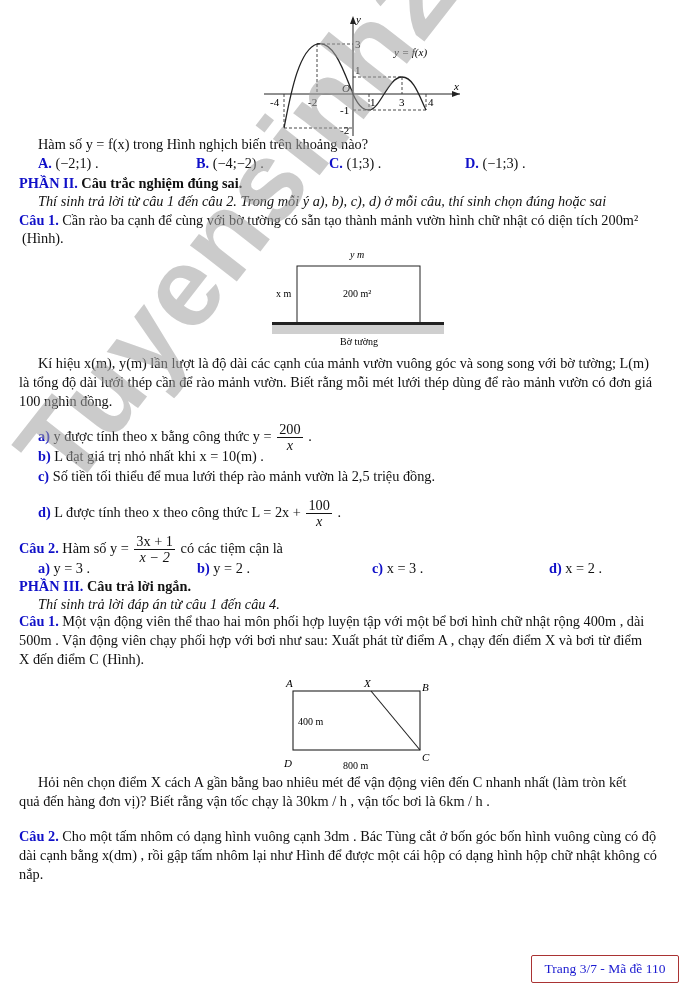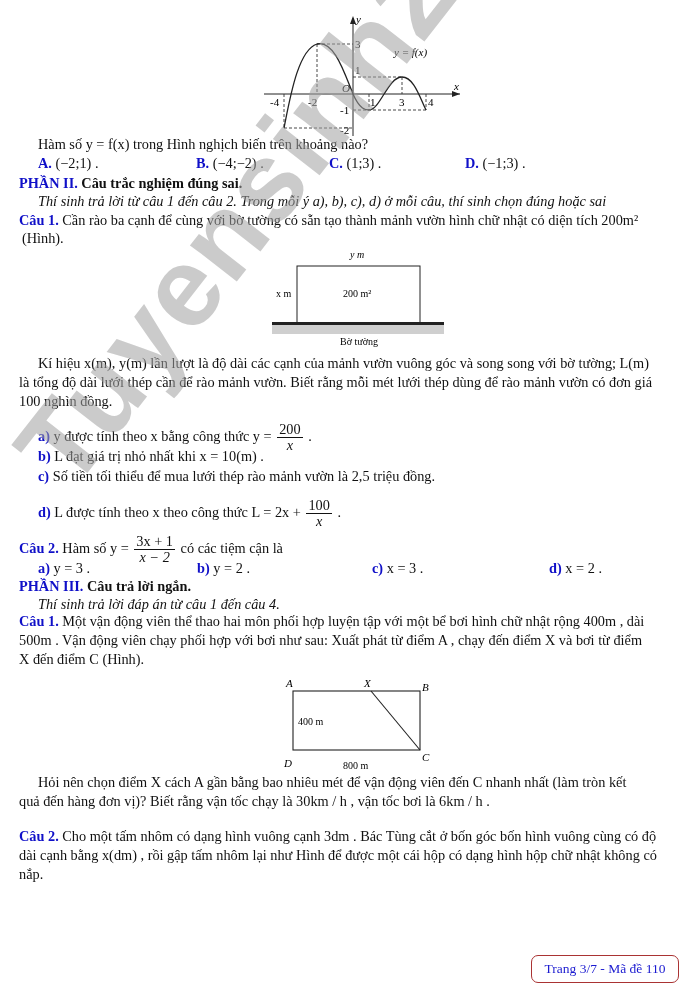--- a/index.html
+++ b/index.html
@@ -13,21 +13,21 @@
   .b { font-weight:bold; }
   .frac { display:inline-block; vertical-align:middle; text-align:center; line-height:15px; margin:12px 2px; }
   .frac .num { display:block; border-bottom:1px solid #111; padding:0 2px; }
   .frac .den { display:block; font-style:italic; }
   .opt { position:absolute; white-space:nowrap;text-align:right; }
   .watermark { position:absolute; left:-10px; top:430px; width:900px; transform:rotate(-52deg);
                transform-origin:left top; font-family:"Liberation Sans",sans-serif; font-weight:bold;
                font-size:112px; color:rgba(160,160,160,0.55); letter-spacing:2px; pointer-events:none;
                white-space:nowrap; z-index:5; }
   .footer { position:absolute; left:531px; top:955px; width:146px; height:26px; border:1.5px solid #a33;
-            border-radius:7px; text-align:center; line-height:26px; color:#1a1ad0; font-size:13.5px; }
+            border-radius:2px; text-align:center; line-height:26px; color:#1a1ad0; font-size:13.5px; }
   svg text { font-family:"Liberation Serif",serif; }
 </style>
 </head>
 <body>
 
 <svg class="abs" style="left:262px;top:10px" width="200" height="128" viewBox="0 0 200 128">
 
   <line x1="2" y1="84" x2="198" y2="84" stroke="#222" stroke-width="1"></line>
   <polygon points="198,84 190,81 190,87" fill="#222"></polygon>
   <line x1="91" y1="126" x2="91" y2="8" stroke="#222" stroke-width="1"></line>

